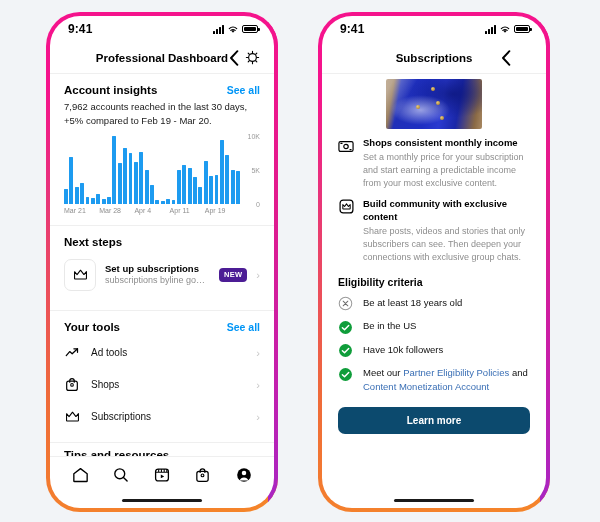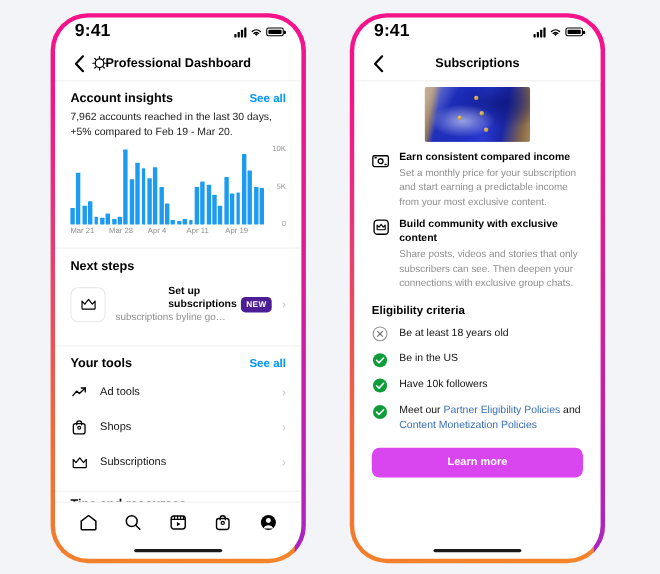--- a/index.html
+++ b/index.html
@@ -39,36 +39,36 @@
     display: flex; flex-direction: column;
     z-index: 2;
   }
 
   
   .statusbar {
     height: 26px; flex: 0 0 26px;
     display: flex; align-items: center; justify-content: space-between;
     padding: 0 16px 0 18px;
   }
-  .clock { font-size: 16px; font-weight: bold; color: #000; letter-spacing: .1px; }
+  .clock { font-size: 12px; font-weight: bold; color: #000; letter-spacing: .1px; }
   .status-icons { display: flex; align-items: center; gap: 3px; }
   .sig { display: flex; align-items: flex-end; gap: 1px; height: 9px; }
   .sig i { display: block; width: 2px; background: #000; border-radius: .5px; }
   .sig i:nth-child(1) { height: 3px; }
   .sig i:nth-child(2) { height: 5px; }
   .sig i:nth-child(3) { height: 7px; }
   .sig i:nth-child(4) { height: 9px; }
   .batt { width: 16px; height: 8px; border: 1px solid #000; border-radius: 2px; position: relative; padding: 1px; }
   .batt::after { content:""; position:absolute; right:-2.5px; top:2px; width:1.5px; height:3px; background:#000; border-radius:0 1px 1px 0; }
   .batt i { display: block; height: 100%; width: 100%; background: #000; border-radius: 1px; }
 
   
   .navbar {
     height: 32px; flex: 0 0 32px;
-    display: flex; align-items: center; justify-content: flex-start;
+    display: flex; align-items: center; justify-content: flex-end;
     padding: 0 13px; border-bottom: 1px solid #efefef; position: relative;
   }
   .nav-title { font-size: 11.5px; font-weight: bold; color: #000;
     position: absolute; left: 0; right: 0; text-align: center; pointer-events: none; }
   .icon-btn { width: 18px; height: 18px; display: flex; align-items: center; justify-content: center; z-index: 2; }
 
   
   .body { flex: 1 1 auto; overflow: hidden; position: relative; }
 
   .sect-head { display: flex; align-items: baseline; justify-content: space-between; padding: 10px 14px 4px; }
@@ -89,21 +89,21 @@
 
   .divider { height: 1px; background: #efefef; margin: 9px 0 0; }
 
   
   .step-row { display: flex; align-items: center; gap: 9px; padding: 7px 14px 10px; }
   .step-thumb {
     width: 32px; height: 32px; flex: 0 0 32px; border: 1px solid #e8e8e8;
     border-radius: 7px; display: flex; align-items: center; justify-content: center;
   }
   .step-text { flex: 1 1 auto; min-width: 0; }
-  .step-title { font-size: 9.5px; font-weight: bold; color: #000; line-height: 1.3; margin-left: 48px; }
+  .step-title { font-size: 9.5px; font-weight: bold; color: #000; line-height: 1.3; }
   .step-sub { font-size: 9px; color: #8e8e8e; line-height: 1.3; white-space: nowrap; overflow: hidden; text-overflow: ellipsis; }
   .badge-new { background: #4c1d95; color: #fff; font-size: 7.5px; font-weight: bold;
     padding: 2.5px 5px; border-radius: 4px; letter-spacing: .3px; flex: 0 0 auto; }
   .chev { color: #c7c7c7; font-size: 11px; flex: 0 0 auto; }
 
   
   .tool-row { display: flex; align-items: center; gap: 11px; padding: 8px 14px; }
   .tool-ico { width: 16px; height: 16px; flex: 0 0 16px; display: flex; align-items: center; justify-content: center; }
   .tool-label { flex: 1 1 auto; font-size: 10px; color: #111; }
   .tips-clip { padding: 6px 14px 0; height: 14px; overflow: hidden; }
@@ -134,21 +134,21 @@
   .benefit-title { font-size: 9.5px; font-weight: bold; color: #000; line-height: 1.35; }
   .benefit-body { font-size: 9px; color: #8e8e8e; line-height: 1.45; margin-top: 1px; }
 
   .elig-head { font-size: 10.5px; font-weight: bold; color: #000; padding: 12px 16px 4px; }
   .crit { display: flex; gap: 10px; padding: 4px 16px; align-items: flex-start; }
   .crit-ico { width: 15px; height: 15px; flex: 0 0 15px; margin-top: .5px; }
   .crit-text { font-size: 9.5px; color: #111; line-height: 1.42; }
   .crit-text a { color: #3a6fb5; text-decoration: none; }
 
   .cta-wrap { padding: 10px 16px 0; }
-  .cta { background: #d946ef; color: #fff; font-size: 10px; font-weight: bold;
+  .cta { background: #0c4a6e; color: #fff; font-size: 10px; font-weight: bold;
     text-align: center; border-radius: 7px; padding: 8px 0; }
   .footnote { font-size: 8.5px; color: #9a9a9a; text-align: center; line-height: 1.5; padding: 7px 18px 0; }
 </style>
 </head>
 <body>
 
 <div class="stage">
 
   <div class="phone left">
     <span class="edge-r"></span>
@@ -404,21 +404,21 @@
 
         <div class="benefit">
           <span class="benefit-ico">
             <svg width="16" height="13" viewBox="0 0 24 18">
               <rect x="1.4" y="1.6" width="21.2" height="14.8" rx="2.4" stroke="#000" stroke-width="1.8" fill="none"></rect>
               <circle cx="12" cy="9" r="3.3" stroke="#000" stroke-width="1.8" fill="none"></circle>
               <path d="M4.4 4.4h1.6M18 13.6h1.6" stroke="#000" stroke-width="1.8" stroke-linecap="round"></path>
             </svg>
           </span>
           <div>
-            <div class="benefit-title">Earn consistent compared income</div>
+            <div class="benefit-title">Shops consistent monthly income</div>
             <div class="benefit-body">Set a monthly price for your subscription and start earning a predictable income from your most exclusive content.</div>
           </div>
         </div>
 
         <div class="benefit">
           <span class="benefit-ico">
             <svg width="15" height="15" viewBox="0 0 22 22">
               <rect x="1.6" y="1.6" width="18.8" height="18.8" rx="4.4" stroke="#000" stroke-width="1.8" fill="none"></rect>
               <path d="M5.6 8.2l2.6 2.8L11 7.2l2.8 3.8 2.6-2.8v5.6a.7.7 0 01-.7.7H6.3a.7.7 0 01-.7-.7z" stroke="#000" stroke-width="1.5" fill="none" stroke-linejoin="round"></path>
             </svg>
@@ -461,21 +461,21 @@
           <span class="crit-text">Have 10k followers</span>
         </div>
 
         <div class="crit">
           <span class="crit-ico">
             <svg width="15" height="15" viewBox="0 0 22 22">
               <circle cx="11" cy="11" r="9.4" fill="#0f9d3a"></circle>
               <path d="M6.4 11.2l3.2 3.2 6.1-6.4" stroke="#fff" stroke-width="2.1" fill="none" stroke-linecap="round" stroke-linejoin="round"></path>
             </svg>
           </span>
-          <span class="crit-text"><span>Meet our </span><a href="#">Partner Eligibility Policies</a><span> and </span><a href="#">Content Monetization Policies</a></span>
+          <span class="crit-text"><span>Meet our </span><a href="#">Partner Eligibility Policies</a><span> and </span><a href="#">Content Monetization Account</a></span>
         </div>
 
         <div class="cta-wrap">
           <div class="cta">Learn more</div>
         </div>
       </div>
 
       <div class="home-ind">
           <i></i>
         </div>

